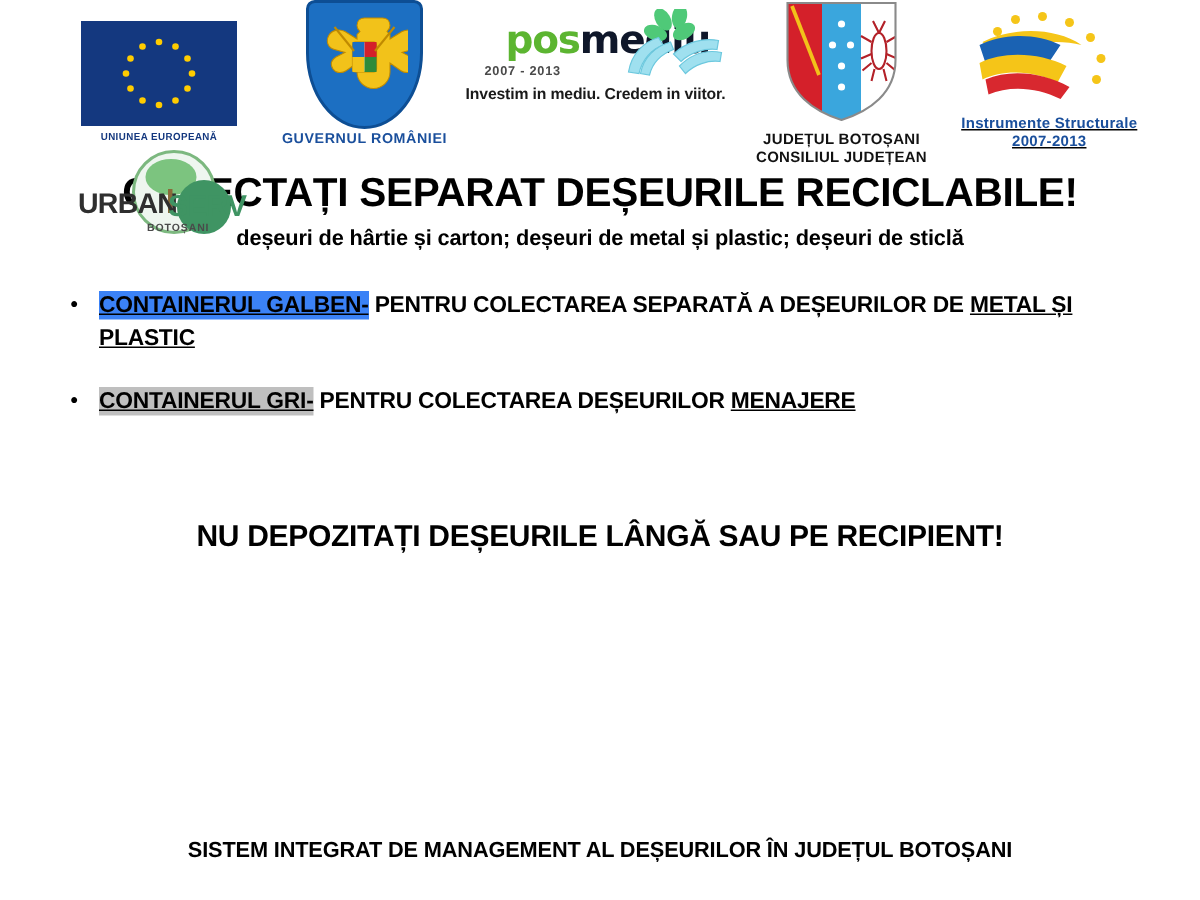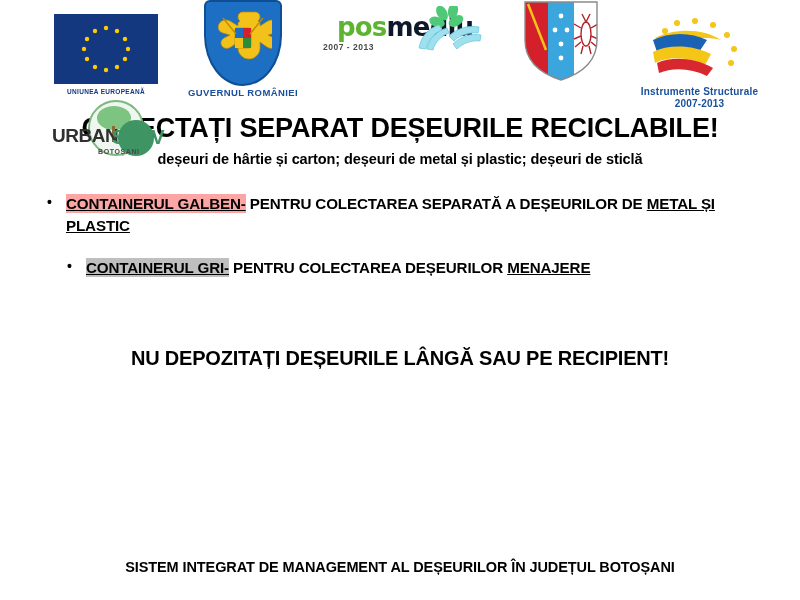--- a/index.html
+++ b/index.html
@@ -112,21 +112,21 @@
   .county-caption {
     font-size: 10px;
     font-weight: bold;
     color: #121212;
     letter-spacing: 0.2px;
     line-height: 1.15;
     margin-top: 1px;
   }
 
   
-  #logo-is { left: 612px; top: 18px; width: 175px; }
+  #logo-is { left: 612px; top: 8px; width: 175px; text-decoration: underline; }
   .is-mark { width: 130px; height: 64px; margin: 0 auto; }
   .is-caption {
     font-size: 10px;
     font-weight: bold;
     color: #1a4f9c;
     letter-spacing: 0.2px;
     line-height: 1.2;
   }
 
   
@@ -170,24 +170,24 @@
     letter-spacing: -0.15px;
   }
   .bullet-item::before {
     content: "\2022";
     position: absolute;
     left: 47px;
     top: 0px;
     font-size: 14px;
   }
   #bullet-2 { margin-top: 21px; }
-  #bullet-3 { margin-top: 21px; margin-left: 20px; }
+  #bullet-3 { margin-top: 21px; }
 
   .hl { padding: 1px 0 1px 0; }
-  .hl-yellow { background: #fca5a5; }
+  .hl-yellow { background: #3b82f6; }
   .hl-green  { background: #00ff00; }
   .hl-gray   { background: #bfbfbf; }
   .u { text-decoration: underline; text-underline-offset: 1px; }
 
   #warning-line {
     text-align: center;
     font-size: 20px;
     font-weight: bold;
     margin-top: 68px;
     letter-spacing: -0.2px;
@@ -270,20 +270,21 @@
         </g>
         <g fill="#9fe0ef" stroke="#6cc8de" stroke-width="0.8">
           <path d="M6 42 C8 30 16 22 26 19 l3 5 c-8 3 -14 10 -16 19 z"></path>
           <path d="M14 43 C16 32 24 25 34 22 l2 5 c-8 3 -14 9 -16 17 z"></path>
           <path d="M36 30 C44 22 56 19 66 21 l-1 6 c-8 -1 -18 2 -24 8 z"></path>
           <path d="M40 38 C48 30 58 27 68 29 l-1 6 c-8 -1 -17 2 -23 8 z"></path>
         </g>
       </svg>
       <div class="pos-years">2007 - 2013</div>
     </div>
+    <div class="pos-tagline">Investim in mediu. Credem in viitor.</div>
   </div>
 
   <div class="logo" id="logo-county">
     <svg class="county-shield" viewBox="0 0 78 82">
       <defs>
         <clipPath id="shieldclip">
           <path d="M3 2 L75 2 L75 40 C75 62 58 74 39 80 C20 74 3 62 3 40 Z"></path>
         </clipPath>
       </defs>
       <g clip-path="url(#shieldclip)">
@@ -302,20 +303,24 @@
           <ellipse cx="64" cy="34" rx="5" ry="12"></ellipse>
           <path d="M64 22 l-4 -8 M64 22 l4 -8"></path>
           <path d="M59 28 l-7 -4 M69 28 l7 -4"></path>
           <path d="M59 36 l-7 3 M69 36 l7 3"></path>
           <path d="M59 42 l-6 5 M69 42 l6 5"></path>
           <path d="M61 46 l-2 8 M67 46 l2 8"></path>
         </g>
       </g>
       <path d="M3 2 L75 2 L75 40 C75 62 58 74 39 80 C20 74 3 62 3 40 Z" fill="none" stroke="#8a8a8a" stroke-width="1.4"></path>
     </svg>
+    <div class="county-caption">
+      <div>JUDEȚUL BOTOȘANI</div>
+      <div>CONSILIUL JUDEȚEAN</div>
+    </div>
   </div>
 
   <div class="logo" id="logo-is">
     <svg class="is-mark" viewBox="0 0 130 64">
       <g fill="#f5c518">
         <circle cx="42" cy="5" r="3"></circle>
         <circle cx="60" cy="3" r="3"></circle>
         <circle cx="78" cy="7" r="3"></circle>
         <circle cx="92" cy="17" r="3"></circle>
         <circle cx="99" cy="31" r="3"></circle>

